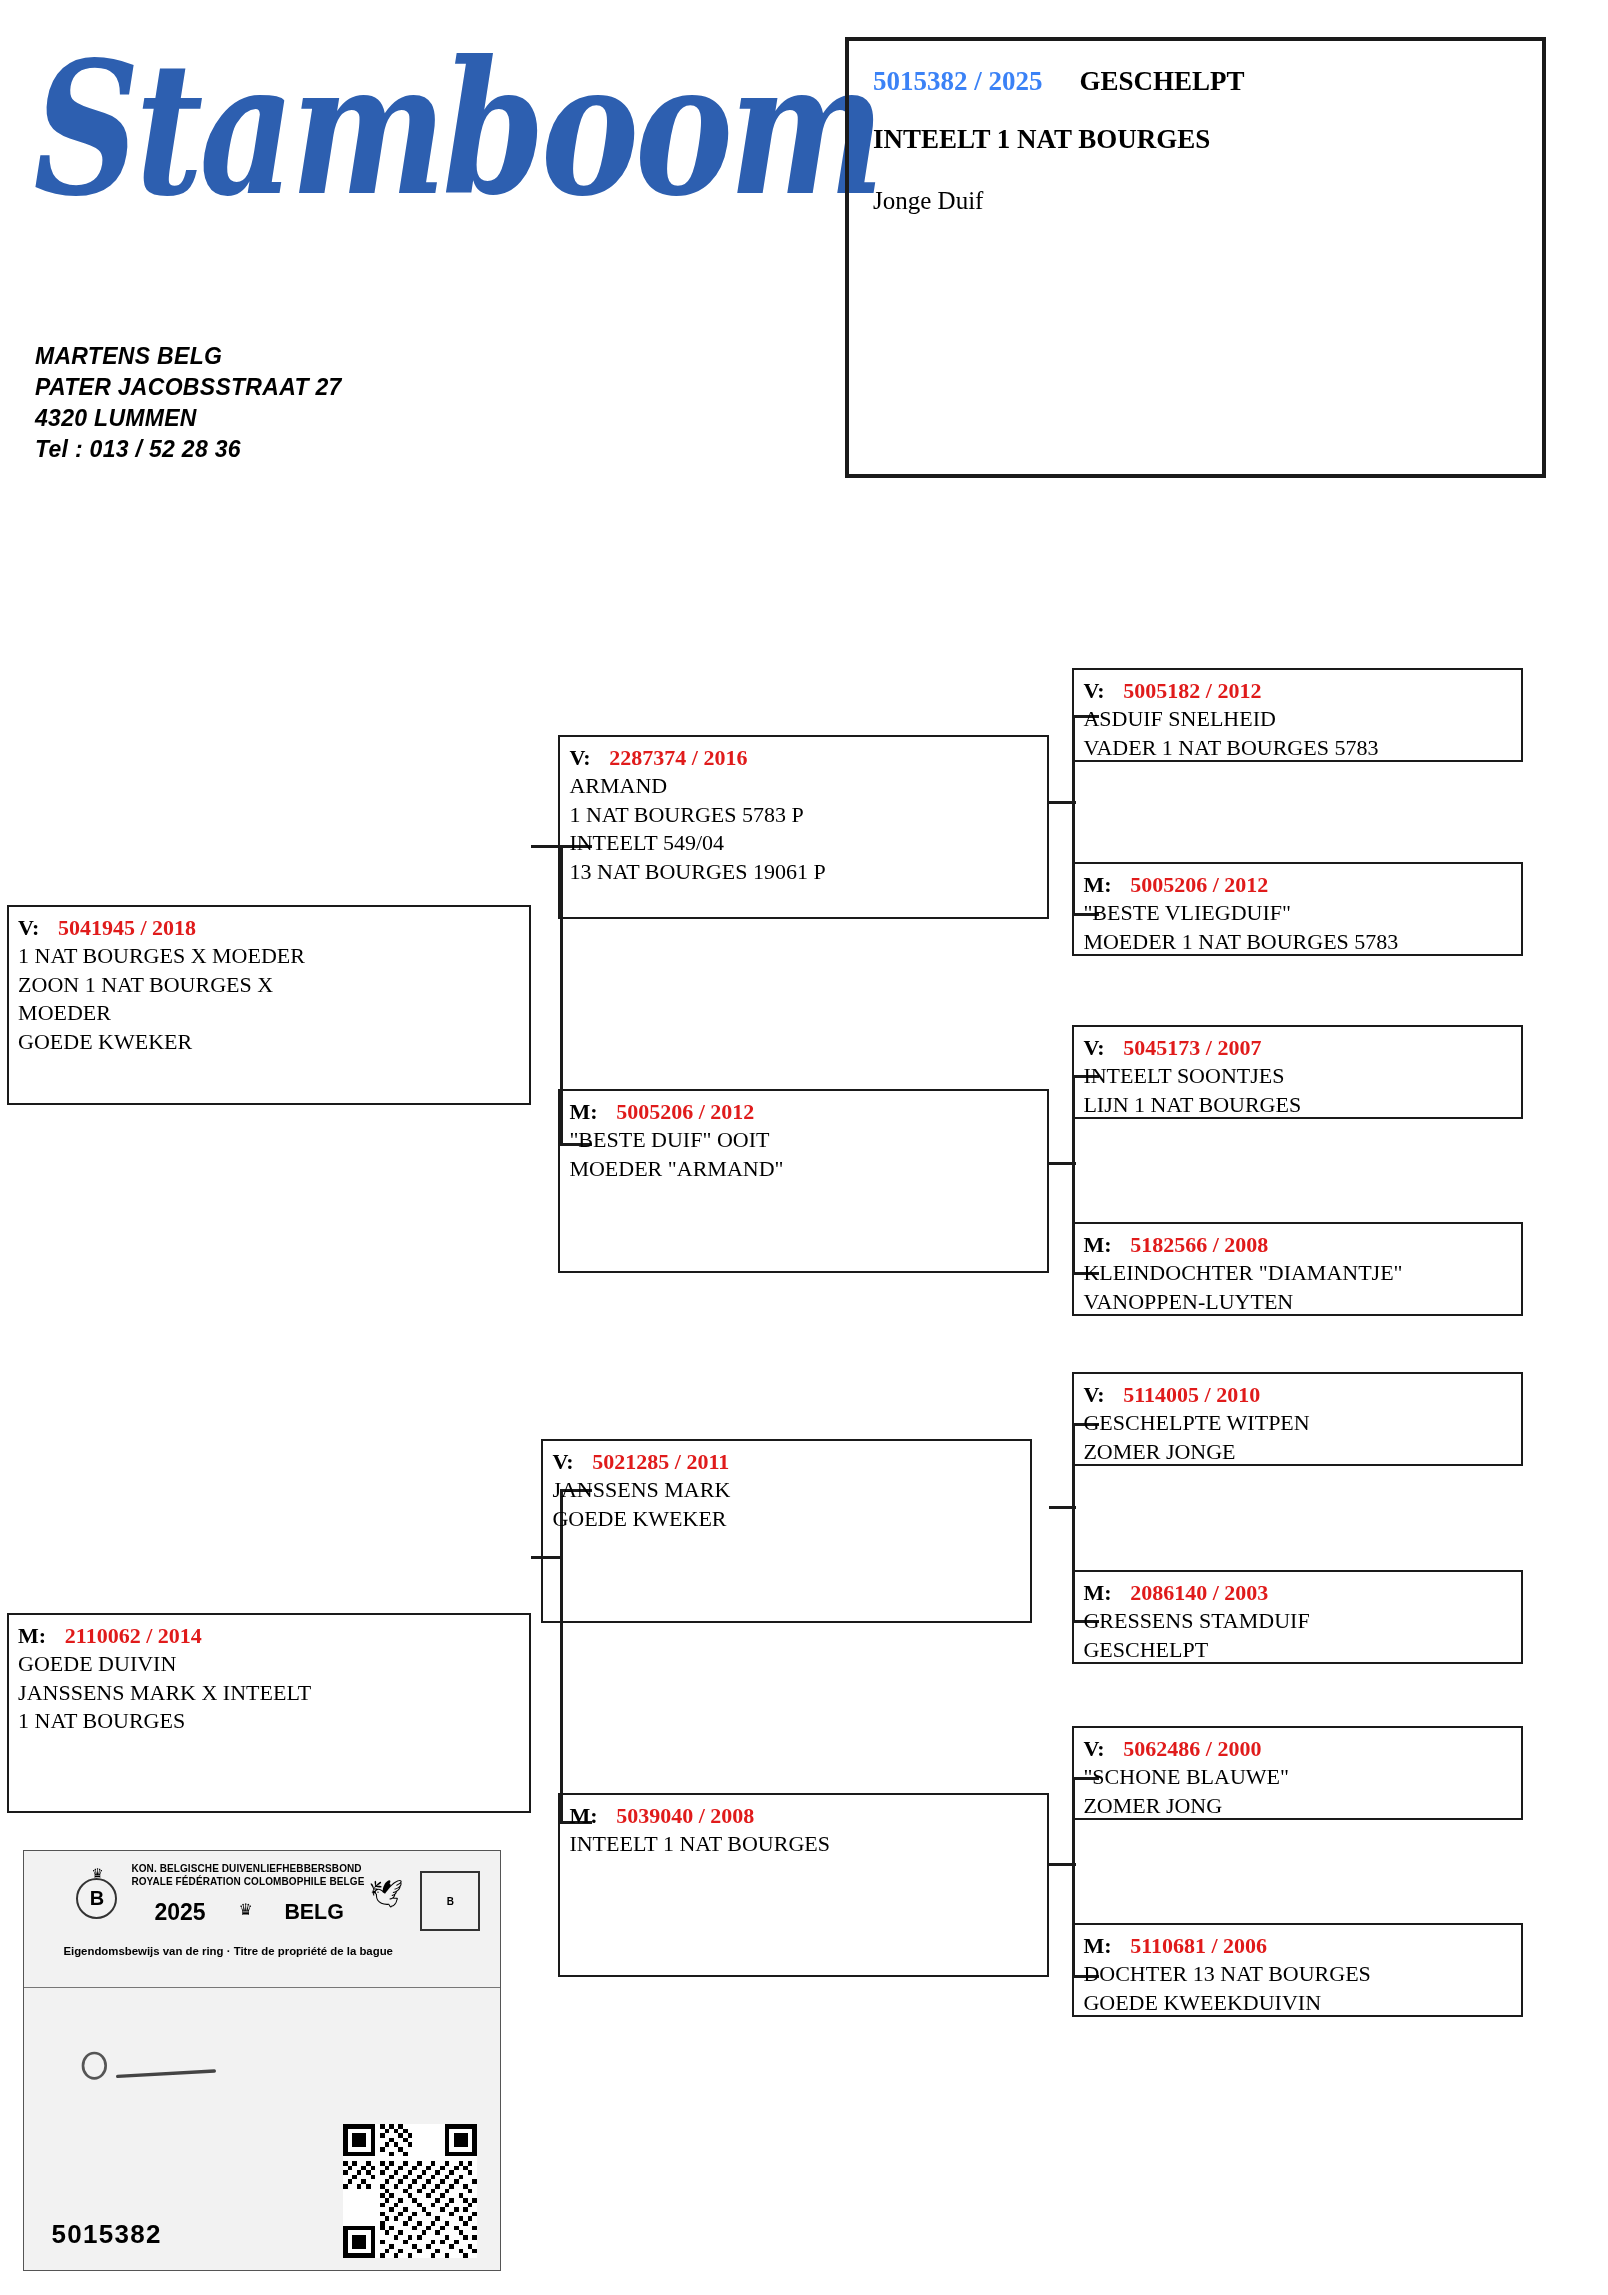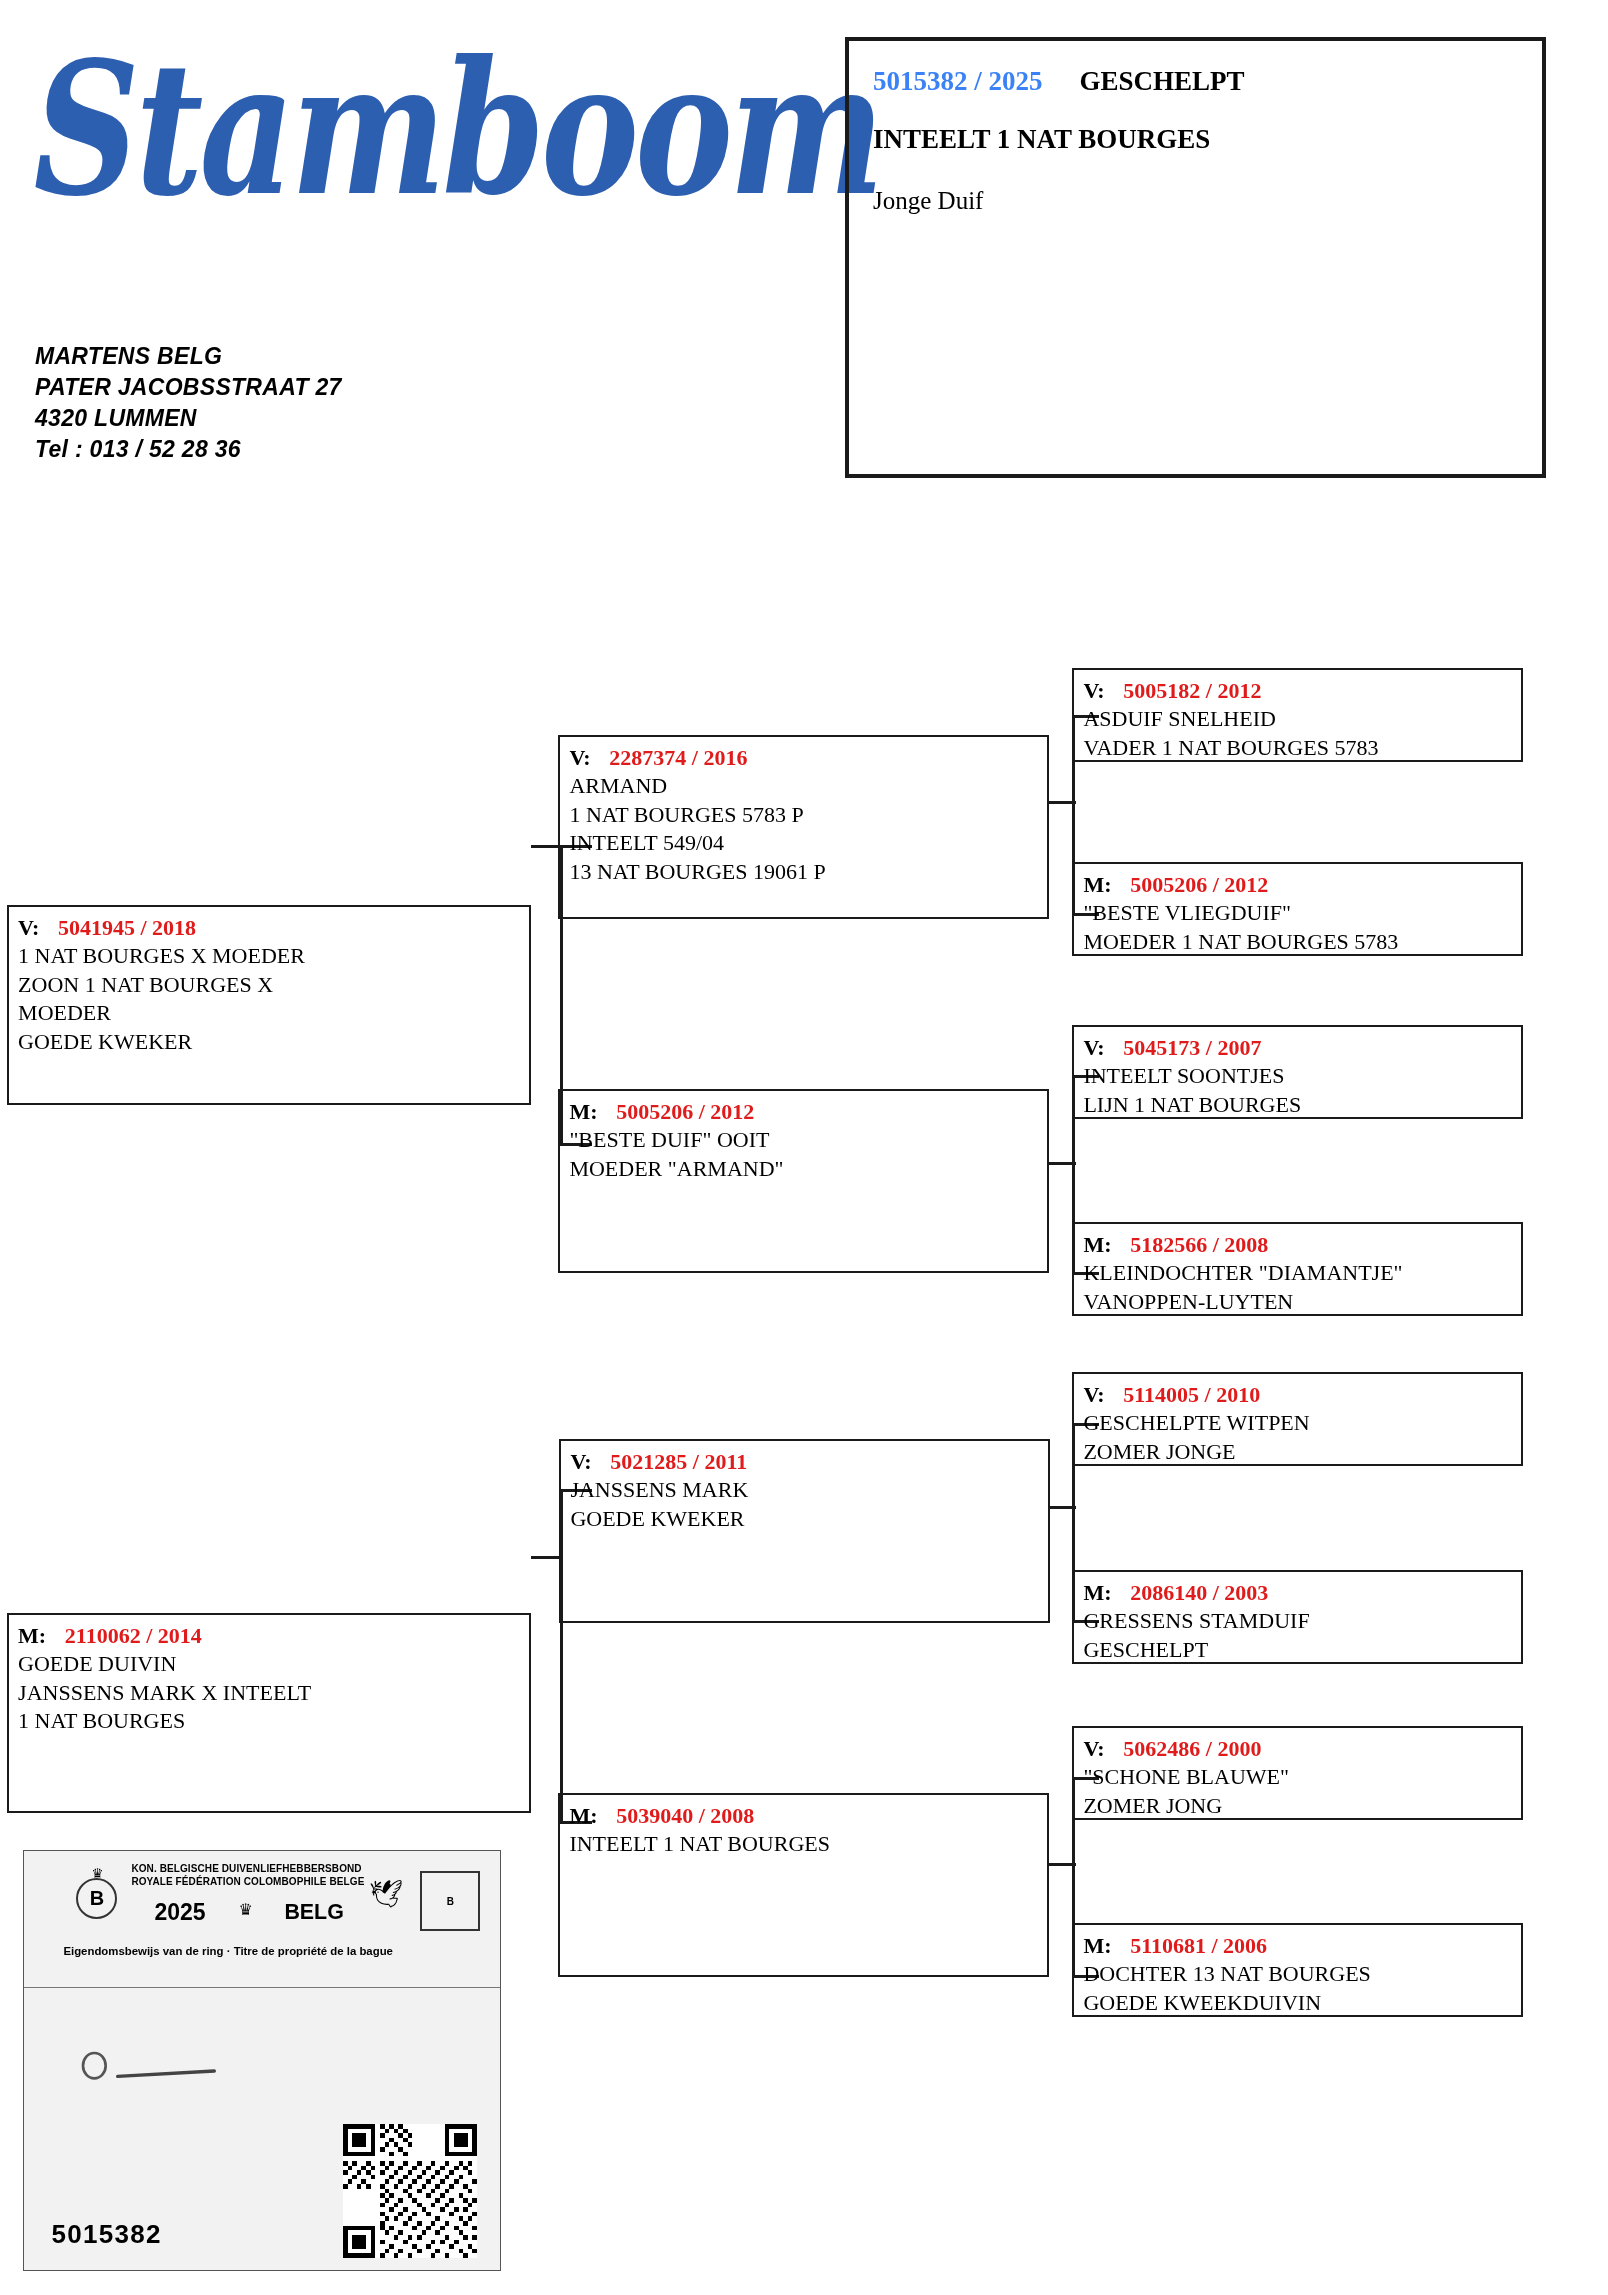--- a/index.html
+++ b/index.html
@@ -297,21 +297,21 @@
 </div>
 
 <div class="ped-box" style="left:558px; top:1089px; width:491px; height:184px;">
   <div class="ped-head">
     <span class="sex">M:</span><span class="ring">5005206 / 2012</span>
   </div>
   <div class="ped-line">"BESTE DUIF" OOIT</div>
   <div class="ped-line">MOEDER "ARMAND"</div>
 </div>
 
-<div class="ped-box" style="left:559px; top:1439px; width:491px; height:184px;">
+<div class="ped-box" style="left:541px; top:1439px; width:491px; height:184px;">
   <div class="ped-head">
     <span class="sex">V:</span><span class="ring">5021285 / 2011</span>
   </div>
   <div class="ped-line">JANSSENS MARK</div>
   <div class="ped-line">GOEDE KWEKER</div>
 </div>
 
 <div class="ped-box" style="left:558px; top:1793px; width:491px; height:184px;">
   <div class="ped-head">
     <span class="sex">M:</span><span class="ring">5039040 / 2008</span>

